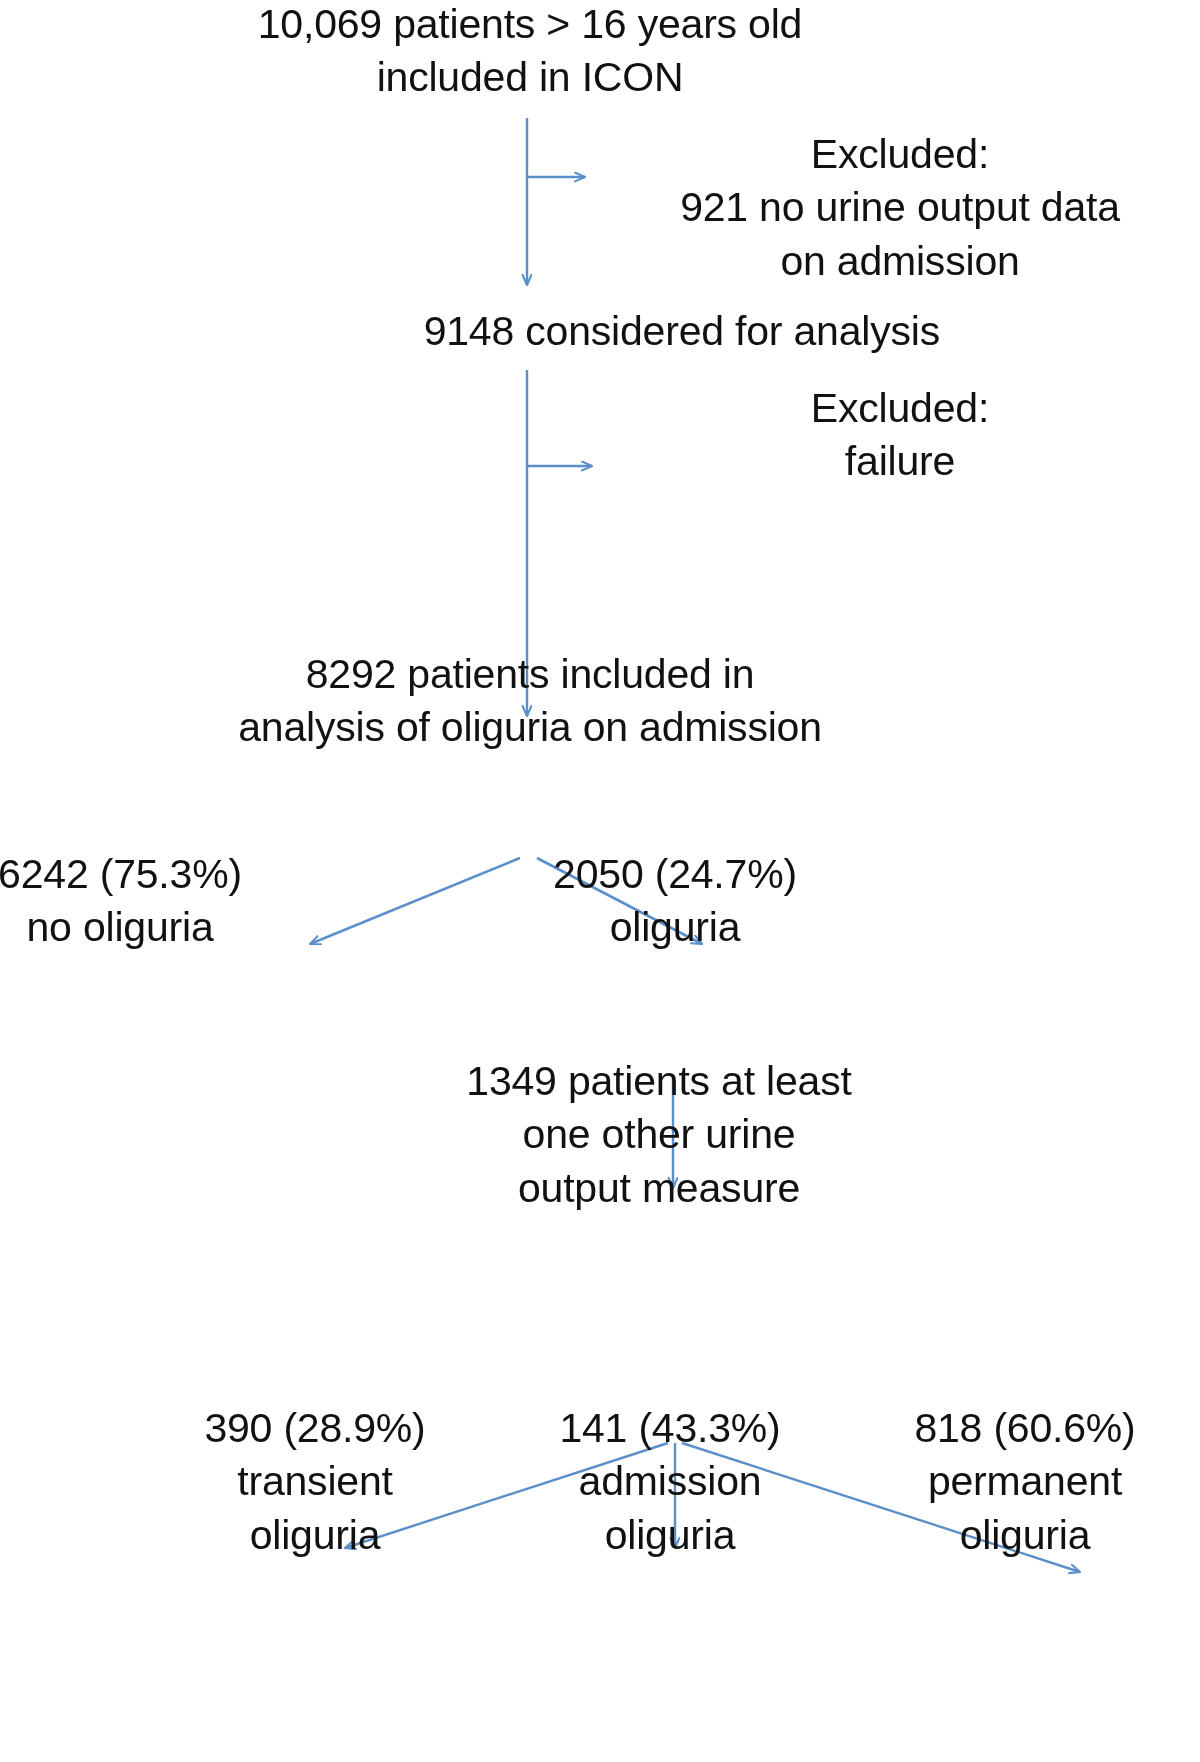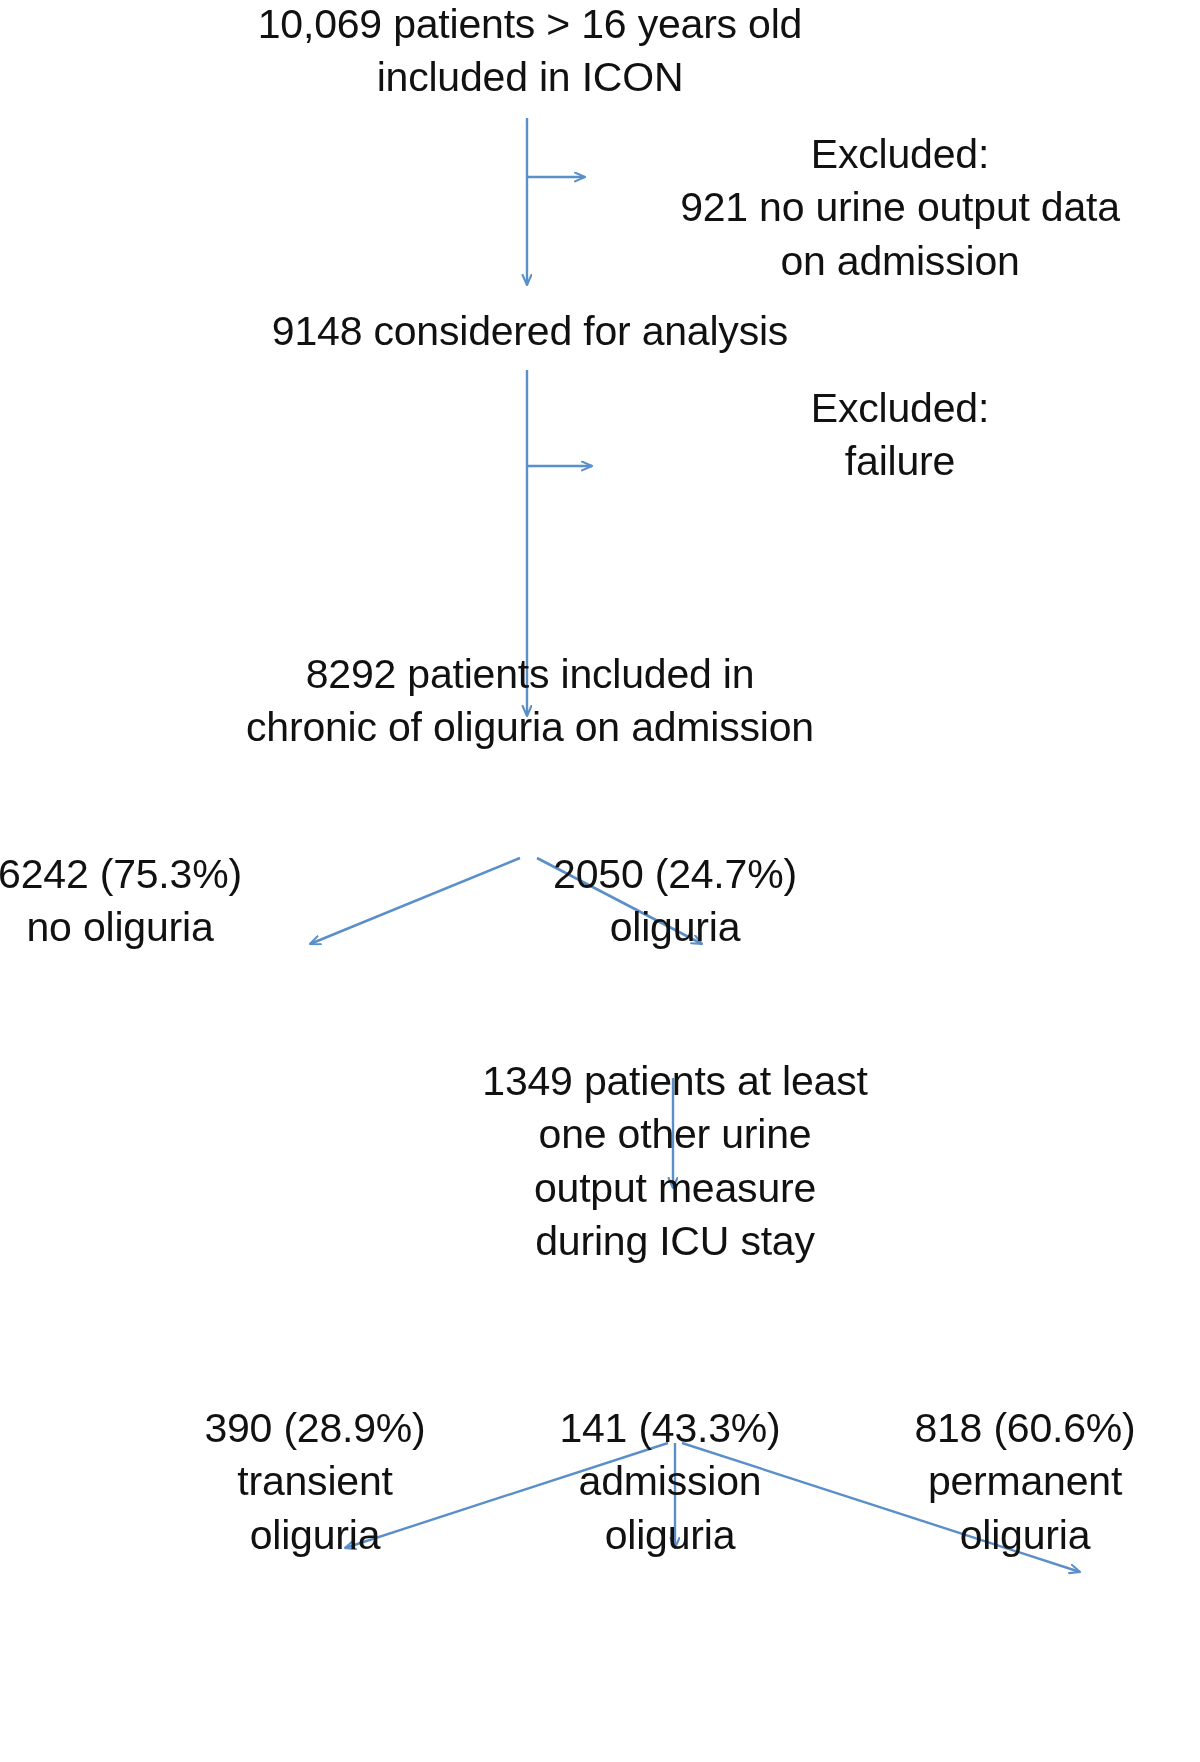--- a/index.html
+++ b/index.html
@@ -33,26 +33,26 @@
     white-space: nowrap;
     color: #111111;
   }
   .node .line {
     display: block;
   }
 
   
   #node-icon        { left: 130px;  top: -2px;   width: 800px; }
   #node-excl-urine  { left: 590px;  top: 128px;  width: 620px; }
-  #node-considered  { left: 120px;  top: 305px;  width: 820px; }
+  #node-considered  { left: 120px;  top: 305px;  width: 820px; text-align: right; }
   #node-excl-renal  { left: 600px;  top: 382px;  width: 600px; }
   #node-included    { left: 110px;  top: 648px;  width: 840px; }
   #node-no-olig     { left: -200px; top: 848px;  width: 640px; }
   #node-olig        { left: 405px;  top: 848px;  width: 540px; }
-  #node-1349        { left: 330px;  top: 1055px; width: 690px; }
+  #node-1349        { left: 314px;  top: 1055px; width: 690px; }
   #node-transient   { left: 55px;   top: 1402px; width: 520px; }
   #node-prolonged   { left: 410px;  top: 1402px; width: 520px; }
   #node-permanent   { left: 765px;  top: 1402px; width: 520px; }
 </style>
 </head>
 <body>
 
 <div id="flowchart">
 
   <svg id="arrow-layer" viewBox="0 0 1200 1762">
@@ -98,38 +98,37 @@
     <span class="line">9148 considered for analysis</span>
   </div>
 
   <div class="node" id="node-excl-renal">
     <span class="line">Excluded:</span>
     <span class="line">failure</span>
   </div>
 
   <div class="node" id="node-included">
     <span class="line">8292 patients included in</span>
-    <span class="line">chronic of oliguria on admission</span>
+    <span class="line">analysis of oliguria on admission</span>
   </div>
 
   <div class="node" id="node-no-olig">
     <span class="line">6242 (75.3%)</span>
     <span class="line">no oliguria</span>
   </div>
 
   <div class="node" id="node-olig">
     <span class="line">2050 (24.7%)</span>
     <span class="line">oliguria</span>
   </div>
 
   <div class="node" id="node-1349">
     <span class="line">1349 patients at least</span>
     <span class="line">one other urine</span>
     <span class="line">output measure</span>
-    <span class="line">during ICU stay</span>
   </div>
 
   <div class="node" id="node-transient">
     <span class="line">390 (28.9%)</span>
     <span class="line">transient</span>
     <span class="line">oliguria</span>
   </div>
 
   <div class="node" id="node-prolonged">
     <span class="line">141 (43.3%)</span>

